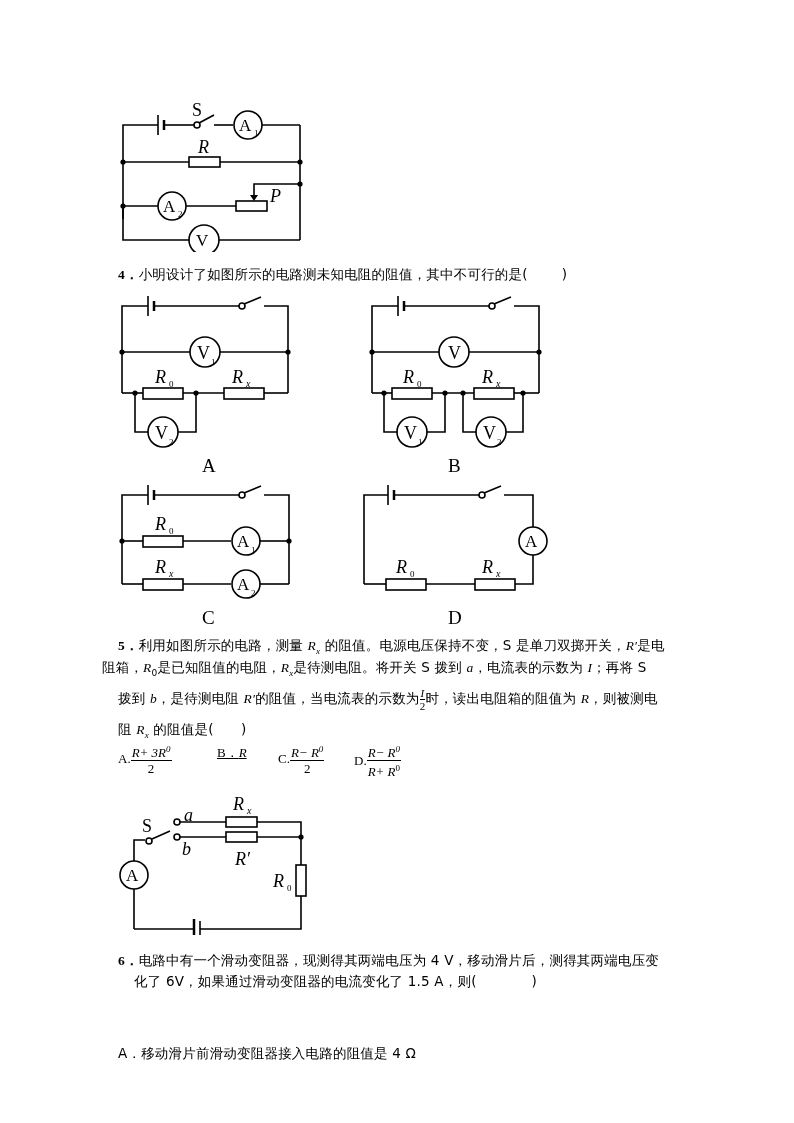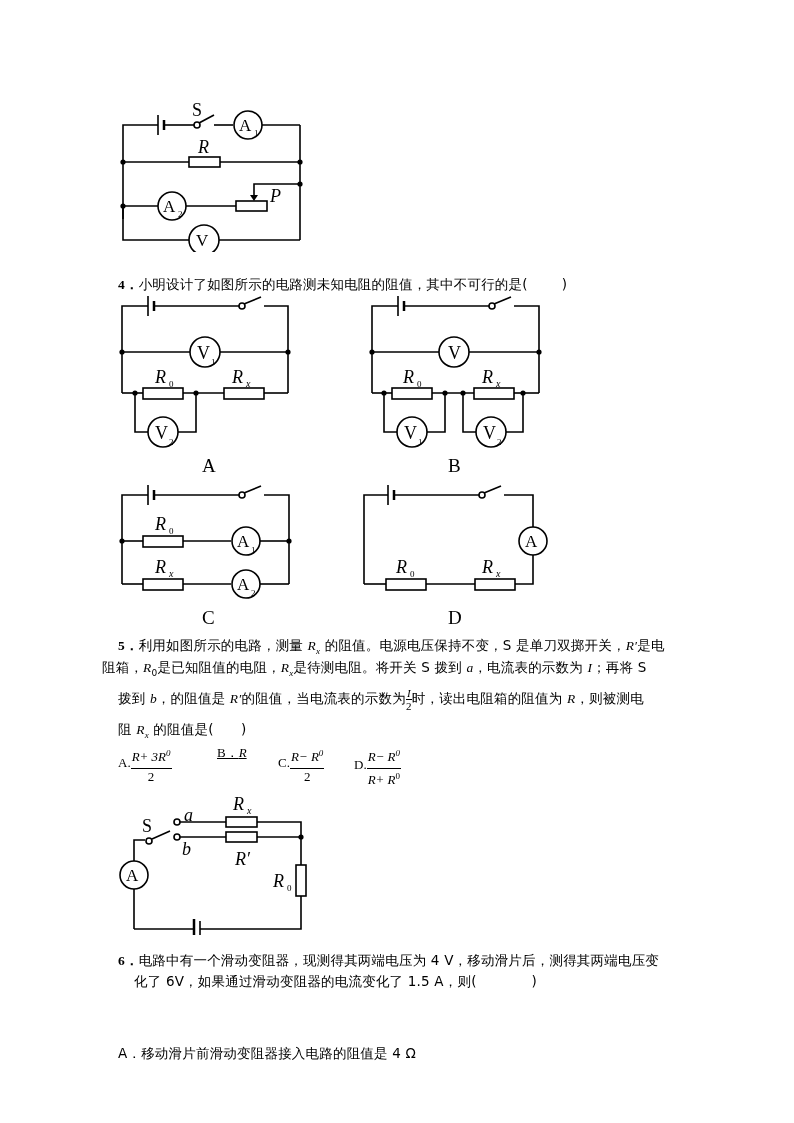--- a/index.html
+++ b/index.html
@@ -5,21 +5,21 @@
   html, body { margin:0; padding:0; background:#ffffff; }
   body { width:794px; height:1123px; position:relative; overflow:hidden;
          font-family: "DejaVu Serif", "Liberation Serif", serif; color:#000; }
   .abs { position:absolute; }
   .txt { position:absolute; font-size:13.5px; line-height:18px; white-space:nowrap;
          font-family: "DejaVu Sans", "Liberation Sans", sans-serif; letter-spacing:0.2px; }
   .num { font-weight:bold; font-family: "Liberation Serif", serif; }
   .it { font-style:italic; font-family: "Liberation Serif", serif; }
   svg text { font-family: "Liberation Serif", serif; }
   .frac { display:inline-block; vertical-align:middle; text-align:center; font-family:"Liberation Serif", serif; }
-  .frac .top { display:block; border-bottom:1px solid #000; padding:0 1px; font-style:italic; font-size:13px; line-height:22px; }
+  .frac .top { display:block; border-bottom:1px solid #000; padding:0 1px; font-style:italic; font-size:13px; line-height:14px; }
   .frac .bot { display:block; font-size:13px; line-height:15px; }
   .frac-small .top { border-bottom:1px solid #000; font-size:11px; line-height:12px; }
   .frac-small .bot { font-size:11px; line-height:12px; }
   .opt { position:absolute; font-size:13px; line-height:18px; font-family:"Liberation Serif", serif; white-space:nowrap; }
   .sup { font-size:9px; vertical-align:super; }
 </style>
 </head>
 <body>
 
 <svg class="abs" style="left:110px;top:92px;" width="210" height="160" viewBox="0 0 210 160">
@@ -60,21 +60,21 @@
   <text x="82" y="24" font-size="18">S</text>
   <text x="129" y="39" font-size="17">A</text>
   <text x="144" y="44" font-size="9">1</text>
   <text x="88" y="61" font-size="18" font-style="italic">R</text>
   <text x="53" y="120" font-size="17">A</text>
   <text x="68" y="125" font-size="9">2</text>
   <text x="160" y="110" font-size="18" font-style="italic">P</text>
   <text x="86" y="154" font-size="17">V</text>
 </svg>
 
-<div class="txt" style="left:118px;top:275px;">
+<div class="txt" style="left:118px;top:265px;">
   <span class="num">4．</span><span>小明设计了如图所示的电路测未知电阻的阻值，其中不可行的是(</span><span style="display:inline-block;width:34px"></span><span>)</span>
 </div>
 
 <svg class="abs" style="left:118px;top:290px;" width="180" height="190" viewBox="0 0 180 190">
   <g stroke="#000" stroke-width="1.6" fill="none">
     <polyline points="4,103 4,16 30,16"></polyline>
     <line x1="30" y1="6" x2="30" y2="26"></line>
     <line x1="36" y1="11" x2="36" y2="21" stroke-width="2.5"></line>
     <line x1="36" y1="16" x2="121" y2="16"></line>
     <circle cx="124" cy="16" r="3" fill="#fff"></circle>
@@ -212,21 +212,21 @@
   <text x="88" y="144" font-size="19">D</text>
 </svg>
 
 <div class="txt" style="left:118px;top:636px;">
   <span class="num">5．</span><span>利用如图所示的电路，测量 </span><span class="it">R</span><sub class="it" style="font-size:9px">x</sub><span> 的阻值。电源电压保持不变，S 是单刀双掷开关，</span><span class="it">R′</span><span>是电</span>
 </div>
 <div class="txt" style="left:102px;top:658px;">
   <span>阻箱，</span><span class="it">R</span><sub style="font-size:9px">0</sub><span>是已知阻值的电阻，</span><span class="it">R</span><sub class="it" style="font-size:9px">x</sub><span>是待测电阻。将开关 S 拨到 </span><span class="it">a</span><span>，电流表的示数为 </span><span class="it">I</span><span>；再将 S</span>
 </div>
 <div class="txt" style="left:118px;top:685px;line-height:26px;">
-  <span>拨到 </span><span class="it">b</span><span>，的阻值是 </span><span class="it">R′</span><span>的阻值，当电流表的示数为</span><span class="frac frac-small"><span class="top">I</span><span class="bot">2</span></span><span>时，读出电阻箱的阻值为 </span><span class="it">R</span><span>，则被测电</span>
+  <span>拨到 </span><span class="it">b</span><span>，是待测电阻 </span><span class="it">R′</span><span>的阻值，当电流表的示数为</span><span class="frac frac-small"><span class="top">I</span><span class="bot">2</span></span><span>时，读出电阻箱的阻值为 </span><span class="it">R</span><span>，则被测电</span>
 </div>
 <div class="txt" style="left:118px;top:720px;">
   <span>阻 </span><span class="it">R</span><sub class="it" style="font-size:9px">x</sub><span> 的阻值是(　　)</span>
 </div>
 
 <div class="opt" style="left:118px;top:742px;">
   <span style="vertical-align:middle">A.</span><span class="frac"><span class="top"><span>R+ 3R</span><span class="sup">0</span></span><span class="bot">2</span></span>
 </div>
 <div class="opt" style="left:217px;top:744px;text-decoration:underline;">
   <span>B．</span><span class="it">R</span>

